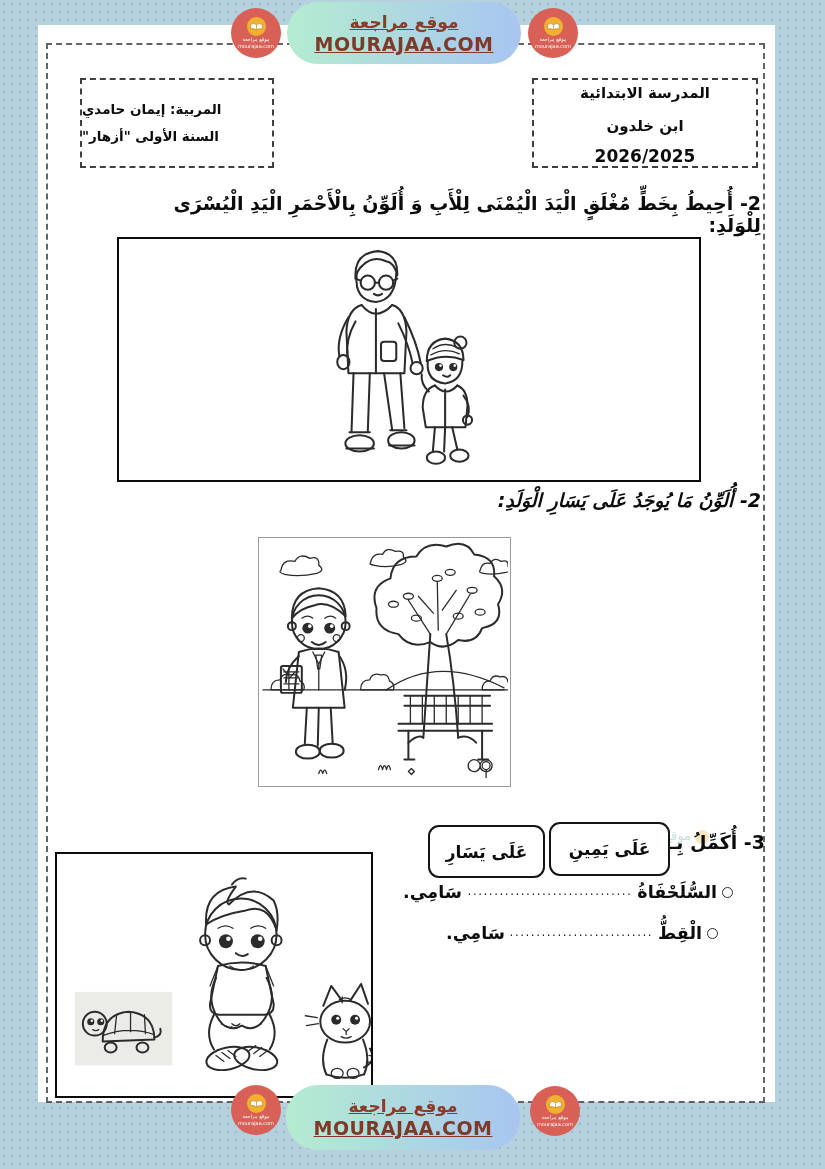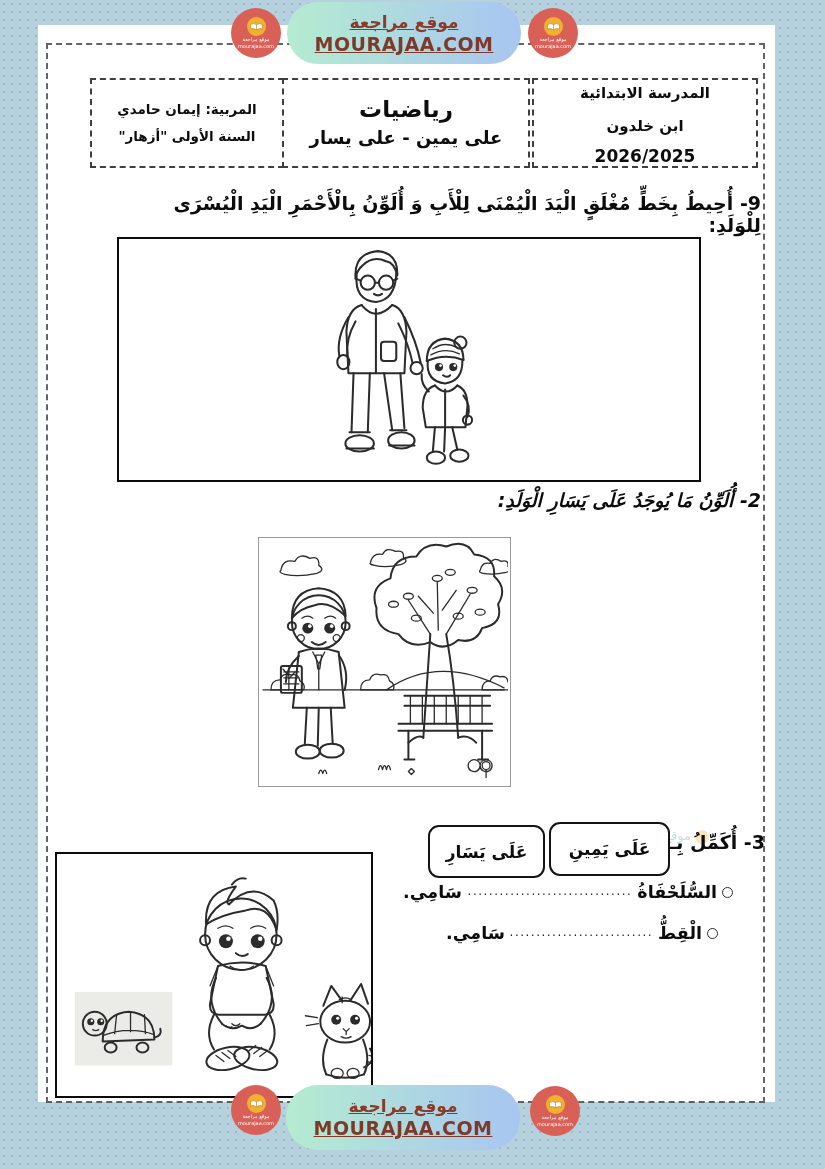--- a/index.html
+++ b/index.html
@@ -27,21 +27,21 @@
 
   
   .hcell{position:absolute;top:78px;height:86px;border:2.5px dashed #3f3f3f;background:#fff;
     display:flex;flex-direction:column;align-items:center;justify-content:center;direction:rtl;color:#0d0d0d;}
   .cell-school{left:532px;width:222px;justify-content:space-between;}
   .cell-school .l{font-weight:bold;font-size:15px;line-height:1.75;}
   .cell-school .yr{font-weight:bold;font-size:17px;direction:ltr;}
   .cell-title{left:282px;width:244px;}
   .cell-title .subject{font-weight:bold;font-size:23px;line-height:1.3;}
   .cell-title .topic{font-weight:bold;font-size:18px;line-height:1.5;}
-  .cell-teacher{left:90px;width:190px;}
+  .cell-teacher{left:80px;width:190px;align-items:flex-end;}
   .cell-teacher .l{font-weight:bold;font-size:13.5px;line-height:2;}
 
   
   .qtext{position:absolute;direction:rtl;text-align:right;font-weight:bold;color:#0c0c0c;font-size:19px;z-index:2;}
   .q1{right:64px;top:192px;width:620px;}
   .q2{right:64px;top:489px;width:420px;font-style:italic;}
   .q3label{right:60px;top:831px;width:auto;}
 
   .imgbox1{position:absolute;left:117px;top:237px;width:580px;height:241px;border:2.5px solid #0c0c0c;background:#fff;
     display:flex;align-items:center;justify-content:center;}
@@ -101,30 +101,26 @@
     </span>
     <span class="tiny-ar">موقع مراجعة</span>
     <span class="tiny-en">mourajaa.com</span>
   </div>
 
   <div class="hcell cell-school">
     <span class="l">المدرسة الابتدائية</span>
     <span class="l">ابن خلدون</span>
     <span class="yr">2026/2025</span>
   </div>
-  <div class="hcell cell-title">
-    <span class="subject">رياضيات</span>
-    <span class="topic">على يمين - على يسار</span>
-  </div>
   <div class="hcell cell-teacher">
     <span class="l">المربية: إيمان حامدي</span>
     <span class="l">السنة الأولى "أزهار"</span>
   </div>
 
-  <div class="qtext q1">9- أُحِيطُ بِخَطٍّ مُغْلَقٍ الْيَدَ الْيُمْنَى لِلْأَبِ وَ أُلَوِّنُ بِالْأَحْمَرِ الْيَدِ الْيُسْرَى لِلْوَلَدِ:</div>
+  <div class="qtext q1">2- أُحِيطُ بِخَطٍّ مُغْلَقٍ الْيَدَ الْيُمْنَى لِلْأَبِ وَ أُلَوِّنُ بِالْأَحْمَرِ الْيَدِ الْيُسْرَى لِلْوَلَدِ:</div>
 
   <div class="imgbox1">
     <svg class="lineart" width="215" height="232" viewBox="0 0 210 228">
 
       <path class="la" d="M52,34 Q50,9 74,7 Q94,9 93,31 Q90,18 82,17 Q69,11 59,21 Q53,26 52,34 Z"></path>
       <path class="la" d="M53,31 Q51,55 72,57 Q91,55 92,29"></path>
       <circle class="la" cx="64" cy="38" r="7"></circle>
         <circle class="la" cx="82" cy="38" r="7"></circle>
       <path class="la" d="M71,38 h4 M57,36 l-5,-2 M89,36 l4,-2"></path>
       <path class="la" d="M70,49 q4,3 8,0"></path>

